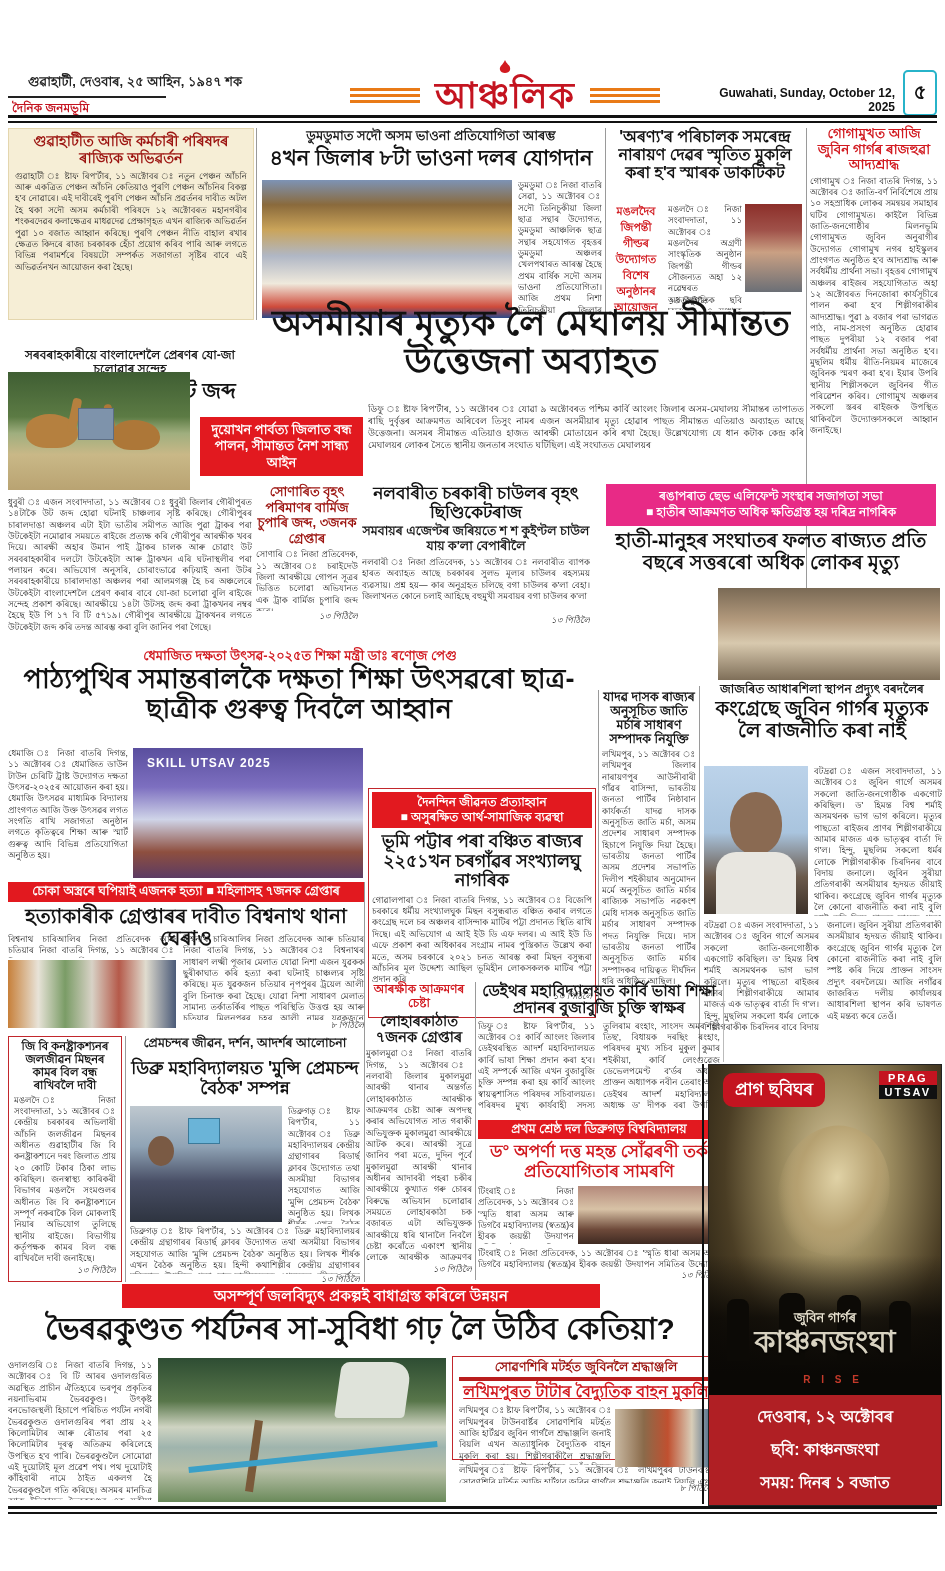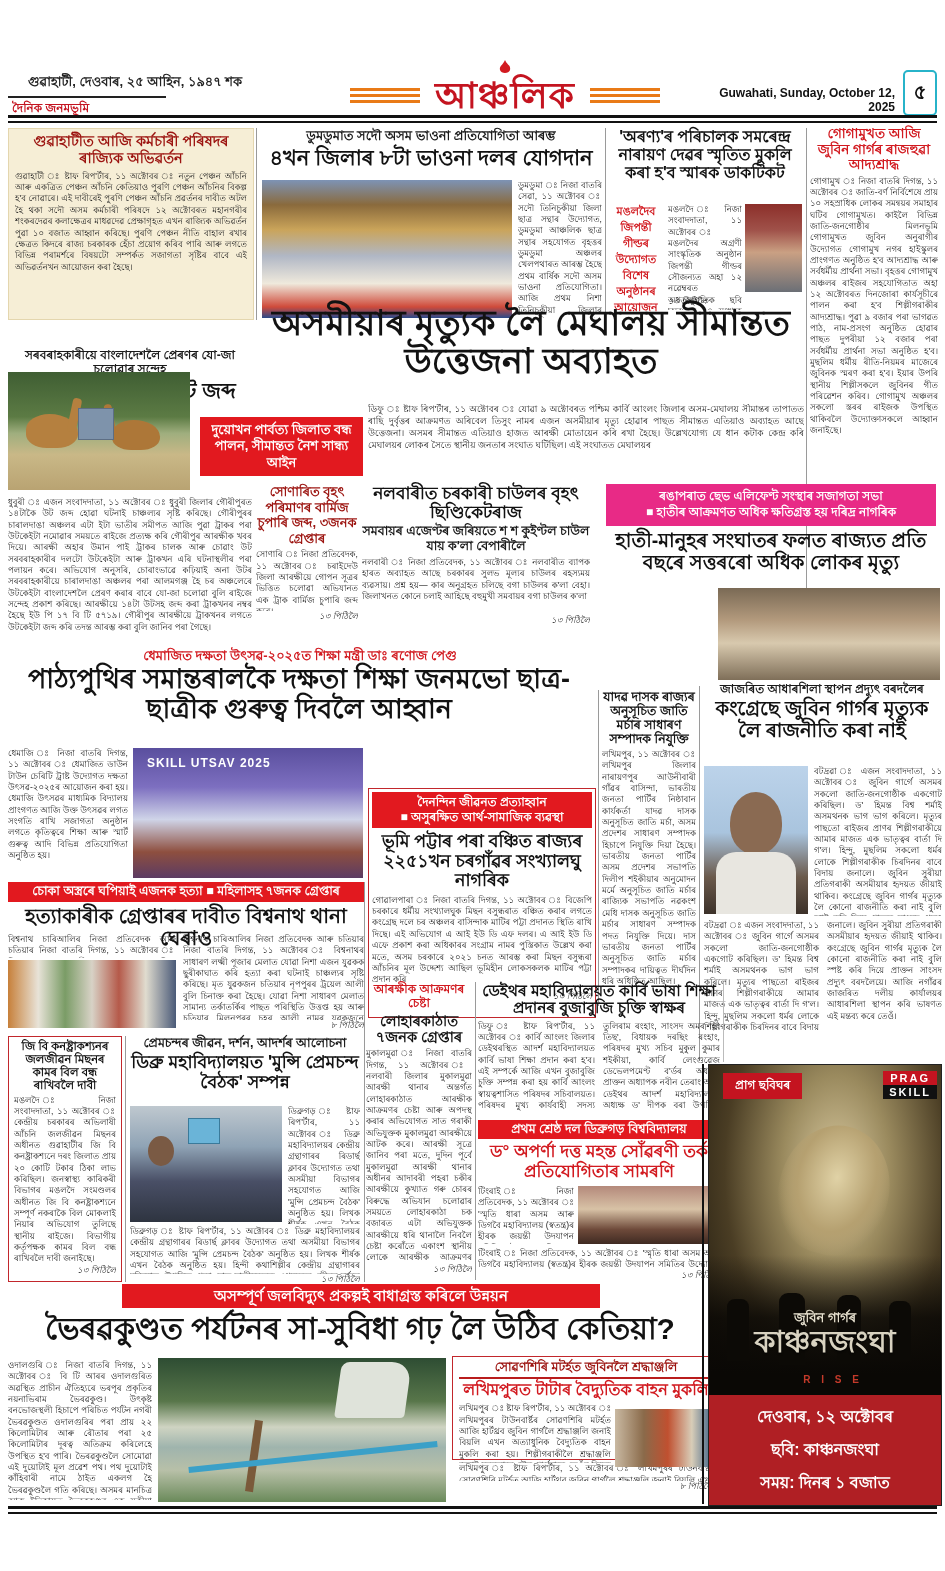--- a/index.html
+++ b/index.html
@@ -127,21 +127,21 @@
   <div class="abs" style="left:598px;top:484px;width:346px;height:200px;">
     <div class="pink-strip" style="width:330px;margin:0 auto;height:42px;font-size:12px;">
       <span>ৰঙাপৰাত ছেভ এলিফেণ্ট সংস্থাৰ সজাগতা সভা</span>
       <span>■ হাতীৰ আক্ৰমণত অধিক ক্ষতিগ্ৰস্ত হয় দৰিদ্ৰ নাগৰিক</span>
     </div>
     <div class="hl" style="font-size:19.5px;margin-top:4px;">হাতী-মানুহৰ সংঘাতৰ ফলত ৰাজ্যত প্ৰতি বছৰে সত্তৰৰো অধিক লোকৰ মৃত্যু</div>
     <div class="abs photo ph-elephant" style="left:120px;top:104px;width:222px;height:92px;"></div>
   </div>
 
   <div class="abs kicker-red" style="left:60px;top:648px;width:480px;font-size:13px;">ধেমাজিত দক্ষতা উৎসৱ-২০২৫ত শিক্ষা মন্ত্ৰী ডাঃ ৰণোজ পেগু</div>
-  <div class="abs hl" style="left:4px;top:664px;width:590px;font-size:27px;">পাঠ্যপুথিৰ সমান্তৰালকৈ দক্ষতা শিক্ষা জনমভো ছাত্ৰ-ছাত্ৰীক গুৰুত্ব দিবলৈ আহ্বান</div>
+  <div class="abs hl" style="left:4px;top:664px;width:590px;font-size:27px;">পাঠ্যপুথিৰ সমান্তৰালকৈ দক্ষতা শিক্ষা উৎসৱৰো ছাত্ৰ-ছাত্ৰীক গুৰুত্ব দিবলৈ আহ্বান</div>
   <div class="abs body-txt" style="left:8px;top:748px;width:120px;height:226px;">ধেমাজি ঃ নিজা বাতৰি দিগন্ত, ১১ অক্টোবৰ ঃ ধেমাজিত ডাউন টাউন চেৰিটি ট্ৰাষ্ট উদ্যোগত দক্ষতা উৎসৱ-২০২৫ৰ আয়োজন কৰা হয়। ধেমাজি উৎসৱৰ মাধ্যমিক বিদ্যালয় প্ৰাংগণত আজি উক্ত উৎসৱৰ লগত সংগতি ৰাখি সজাগতা অনুষ্ঠান লগতে কৃতিত্বৰে শিক্ষা আৰু স্মাৰ্ট গুৰুত্ব আদি বিভিন্ন প্ৰতিযোগিতা অনুষ্ঠিত হয়।</div>
   <div class="abs photo ph-skill" style="left:133px;top:748px;width:230px;height:130px;">
     <div style="position:absolute;left:14px;top:8px;color:#fff;font-size:12px;font-weight:bold;letter-spacing:1px;">SKILL UTSAV 2025</div>
   </div>
   <div class="abs body-txt jump" style="left:133px;top:882px;width:230px;text-align:right;">১৩ পিঠিলৈ</div>
 
   <div class="abs box-red" style="left:368px;top:744px;width:228px;height:230px;padding:3px;box-sizing:border-box;margin-top:44px;">
     <div class="strip" style="height:36px;font-size:12px;flex-direction:column;">
       <span>দৈনন্দিন জীৱনত প্ৰত্যাহ্বান</span>
       <span>■ অসুৰক্ষিত আৰ্থ-সামাজিক ব্যৱস্থা</span>
@@ -180,21 +180,21 @@
   </div>
 
   <div class="abs box-red" style="left:8px;top:1036px;width:114px;height:246px;padding:3px 5px;box-sizing:border-box;">
     <div class="hl" style="font-size:11.5px;">জি বি কনষ্ট্ৰাকশ্যনৰ জলজীৱন মিছনৰ কামৰ বিল বন্ধ ৰাখিবলৈ দাবী</div>
     <div class="body-txt" style="margin-top:3px;height:170px;">মঙলদৈ ঃ নিজা সংবাদদাতা, ১১ অক্টোবৰ ঃ কেন্দ্ৰীয় চৰকাৰৰ অভিলাষী আঁচনি জলজীৱন মিছনৰ অধীনত গুৱাহাটীৰ জি বি কনষ্ট্ৰাকশ্যনে দৰং জিলাত প্ৰায় ২০ কোটি টকাৰ ঠিকা লাভ কৰিছিল। জনস্বাস্থ্য কাৰিকৰী বিভাগৰ মঙলদৈ সংমণ্ডলৰ অধীনত জি বি কনষ্ট্ৰাকশ্যনে সম্পূৰ্ণ নকৰাকৈ বিল মোকলাই নিয়াৰ অভিযোগ তুলিছে স্থানীয় ৰাইজে। বিভাগীয় কৰ্তৃপক্ষক কামৰ বিল বন্ধ ৰাখিবলৈ দাবী জনাইছে।</div>
     <div class="body-txt jump" style="text-align:right;">১৩ পিঠিলৈ</div>
   </div>
 
   <div class="abs" style="left:128px;top:1036px;width:234px;height:246px;">
     <div class="kicker" style="font-size:12.5px;">প্ৰেমচন্দৰ জীৱন, দৰ্শন, আদৰ্শৰ আলোচনা</div>
-    <div class="hl" style="font-size:17.5px;margin-top:2px;">ডিব্ৰু মহাবিদ্যালয়ত 'মুন্সি প্ৰেমচন্দ বৈঠক' সম্পন্ন</div>
+    <div class="hl" style="font-size:17.5px;margin-top:8px;">ডিব্ৰু মহাবিদ্যালয়ত 'মুন্সি প্ৰেমচন্দ বৈঠক' সম্পন্ন</div>
     <div class="abs photo ph-premchand" style="left:2px;top:70px;width:152px;height:116px;">
       <div style="position:absolute;left:58px;top:12px;width:30px;height:24px;background:#6ab4d8;border:1px solid #3a7a9a;"></div>
       <div style="position:absolute;left:18px;top:30px;width:26px;height:30px;background:#7a5a44;border-radius:50%;"></div>
     </div>
     <div class="abs body-txt" style="left:160px;top:70px;width:72px;height:118px;">ডিব্ৰুগড় ঃ ষ্টাফ ৰিপ'ৰ্টাৰ, ১১ অক্টোবৰ ঃ ডিব্ৰু মহাবিদ্যালয়ৰ কেন্দ্ৰীয় গ্ৰন্থাগাৰৰ ৰিডাৰ্ছ ক্লাবৰ উদ্যোগত তথা অসমীয়া বিভাগৰ সহযোগত আজি 'মুন্সি প্ৰেমচন্দ বৈঠক' অনুষ্ঠিত হয়। লিখক শীৰ্ষক এখন বৈঠক অনুষ্ঠিত হয়। হিন্দী কথাশিল্পীৰ কেন্দ্ৰীয় গ্ৰন্থাগাৰৰ মজিয়াত উপস্থিত থকা ছাত্ৰ-ছাত্ৰীসকলক প্ৰেমচন্দৰ জীৱন-দৰ্শনৰ বিষয়ে অৱগত কৰা হয়। উক্ত বৈঠকত মুখ্য অতিথি হিচাপে উপস্থিত থাকে মহাবিদ্যালয়খনৰ অধ্যক্ষ। উদ্দেশ্য ব্যাখ্যা কৰে গ্ৰন্থাগাৰিকে।</div>
     <div class="abs body-txt" style="left:2px;top:190px;width:230px;height:48px;">ডিব্ৰুগড় ঃ ষ্টাফ ৰিপ'ৰ্টাৰ, ১১ অক্টোবৰ ঃ ডিব্ৰু মহাবিদ্যালয়ৰ কেন্দ্ৰীয় গ্ৰন্থাগাৰৰ ৰিডাৰ্ছ ক্লাবৰ উদ্যোগত তথা অসমীয়া বিভাগৰ সহযোগত আজি 'মুন্সি প্ৰেমচন্দ বৈঠক' অনুষ্ঠিত হয়। লিখক শীৰ্ষক এখন বৈঠক অনুষ্ঠিত হয়। হিন্দী কথাশিল্পীৰ কেন্দ্ৰীয় গ্ৰন্থাগাৰৰ মজিয়াত উপস্থিত থকা ছাত্ৰ-ছাত্ৰীসকলক প্ৰেমচন্দৰ জীৱন-দৰ্শনৰ বিষয়ে অৱগত কৰা হয়। উক্ত বৈঠকত মুখ্য অতিথি হিচাপে উপস্থিত থাকে মহাবিদ্যালয়খনৰ অধ্যক্ষ। উদ্দেশ্য ব্যাখ্যা কৰে গ্ৰন্থাগাৰিকে।</div>
     <div class="abs body-txt jump" style="left:2px;top:238px;width:230px;text-align:right;">১৩ পিঠিলৈ</div>
   </div>
 
   <div class="abs" style="left:366px;top:982px;width:106px;height:296px;">
@@ -227,34 +227,34 @@
   <div class="abs hl" style="left:0px;top:1312px;width:720px;font-size:30px;">ভৈৰৱকুণ্ডত পৰ্যটনৰ সা-সুবিধা গঢ় লৈ উঠিব কেতিয়া?</div>
   <div class="abs body-txt" style="left:8px;top:1360px;width:144px;height:140px;">ওদালগুৰি ঃ নিজা বাতৰি দিগন্ত, ১১ অক্টোবৰ ঃ বি টি আৰৰ ওদালগুৰিত অৱস্থিত প্ৰাচীন ঐতিহ্যৰে ভৰপূৰ প্ৰকৃতিৰ নয়নাভিৰাম ভৈৰৱকুণ্ড। উৎকৃষ্ট বনভোজস্থলী হিচাপে পৰিচিত পৰ্যটন নগৰী ভৈৰৱকুণ্ডত ওদালগুৰিৰ পৰা প্ৰায় ২২ কিলোমিটাৰ আৰু ৰৌতাৰ পৰা ২৫ কিলোমিটাৰ দূৰত্ব অতিক্ৰম কৰিলেহে উপস্থিত হ'ব পাৰি। ভৈৰৱকুণ্ডলৈ সোমোৱা এই দুয়োটাই মূল প্ৰৱেশ পথ। পথ দুয়োটাই কাঁহিবাৰী নামে ঠাইত একলগ হৈ ভৈৰৱকুণ্ডলৈ গতি কৰিছে। অসমৰ মানচিত্ৰ আৰু ইতিহাসত ভৈৰৱকুণ্ডৰ এক সুকীয়া স্থান আছে। জনশ্ৰুতি মতে ১৯৫০ চনৰ প্ৰবল ভূমিকম্পত সলনি হোৱা ভৈৰৱকুণ্ডত থকা প্ৰাচীন</div>
   <div class="abs photo ph-river" style="left:158px;top:1358px;width:288px;height:144px;">
     <div style="position:absolute;left:180px;top:4px;width:70px;height:56px;background:#dfe3da;border-radius:8px 20px 4px 4px;transform:skewX(-8deg);"></div>
     <div style="position:absolute;left:92px;top:62px;width:8px;height:72px;background:#7a5a3a;transform:rotate(8deg);"></div>
     <div style="position:absolute;left:30px;top:96px;width:250px;height:6px;background:#3aa0c8;transform:rotate(-6deg);"></div>
   </div>
 
   <div class="abs box-red" style="left:452px;top:1356px;width:268px;height:104px;padding:3px 6px;box-sizing:border-box;">
     <div class="hl-maroon" style="font-size:12.5px;">সোৱণশিৰি মটৰ্হত জুবিনলৈ শ্ৰদ্ধাঞ্জলি</div>
-    <div class="hl-red" style="font-size:16px;border-top:2px solid #b91c1c;padding-top:2px;margin-top:2px;">লখিমপুৰত টাটাৰ বৈদ্যুতিক বাহন মুকলি</div>
+    <div class="hl-red" style="font-size:16px;border-top:4px solid #b91c1c;padding-top:2px;margin-top:2px;text-decoration:underline;">লখিমপুৰত টাটাৰ বৈদ্যুতিক বাহন মুকলি</div>
     <div class="abs photo ph-tata" style="right:8px;top:52px;width:96px;height:58px;"></div>
     <div class="body-txt" style="margin-top:4px;width:152px;height:60px;">লখিমপুৰ ঃ ষ্টাফ ৰিপ'ৰ্টাৰ, ১১ অক্টোবৰ ঃ লখিমপুৰৰ টাউনবাৰ্ষ্টৰ সোৱণশিৰি মটৰ্হত আজি হাৰ্টথ্ৰব জুবিন গাৰ্গলৈ শ্ৰদ্ধাঞ্জলি জনাই বিয়লি এখন অত্যাধুনিক বৈদ্যুতিক বাহন মুকলি কৰা হয়। শিল্পীগৰাকীলৈ শ্ৰদ্ধাঞ্জলি জনাই সকলোৱে মৌন প্ৰাৰ্থনাৰে তেওঁৰ বিদেহ আত্মাৰ সদগতি কামনা কৰে। সোৱণশিৰি মটৰ্ছৰ সূচিত দাসে আঁত ধৰা অনুষ্ঠানত টাটাৰ 'হেৰিয়াৰ ই ভি' নামৰ</div>
     <div class="body-txt" style="width:256px;height:18px;">লখিমপুৰ ঃ ষ্টাফ ৰিপ'ৰ্টাৰ, ১১ অক্টোবৰ ঃ লখিমপুৰৰ টাউনবাৰ্ষ্টৰ সোৱণশিৰি মটৰ্হত আজি হাৰ্টথ্ৰব জুবিন গাৰ্গলৈ শ্ৰদ্ধাঞ্জলি জনাই বিয়লি এখন অত্যাধুনিক বৈদ্যুতিক বাহন মুকলি কৰা হয়। শিল্পীগৰাকীলৈ শ্ৰদ্ধাঞ্জলি জনাই সকলোৱে মৌন প্ৰাৰ্থনাৰে তেওঁৰ বিদেহ আত্মাৰ সদগতি কামনা কৰে। সোৱণশিৰি মটৰ্ছৰ সূচিত দাসে আঁত ধৰা অনুষ্ঠানত টাটাৰ 'হেৰিয়াৰ ই ভি' নামৰ</div>
     <div class="body-txt jump" style="text-align:right;">৮ পিঠিলৈ</div>
   </div>
 
   <div class="abs vrule" style="left:702px;top:1064px;height:440px;width:2px;background:#111;"></div>
   <div class="abs" style="left:708px;top:1064px;width:232px;height:440px;border:1px solid #222;">
     <div class="poster" style="position:relative;width:100%;height:330px;">
-      <div style="position:absolute;left:14px;top:8px;background:#c41420;color:#fff;font-weight:bold;font-size:12px;padding:3px 12px;border-radius:0;">প্ৰাগ ছবিঘৰ</div>
+      <div style="position:absolute;left:14px;top:8px;background:#c41420;color:#fff;font-weight:bold;font-size:17px;padding:3px 12px;border-radius:10px;">প্ৰাগ ছবিঘৰ</div>
       <div style="position:absolute;right:4px;top:6px;text-align:center;">
         <div style="background:#c41420;color:#fff;font-weight:bold;font-size:11px;padding:1px 6px;letter-spacing:2px;">PRAG</div>
-        <div style="background:#111;color:#fff;font-weight:bold;font-size:11px;padding:1px 6px;letter-spacing:2px;">SKILL</div>
+        <div style="background:#111;color:#fff;font-weight:bold;font-size:11px;padding:1px 6px;letter-spacing:2px;">UTSAV</div>
       </div>
       <div style="position:absolute;left:70px;top:60px;width:110px;height:130px;background:radial-gradient(ellipse at 50% 40%,#e0d2a6 0%,#b5a070 50%,rgba(90,75,40,0) 75%);border-radius:50% 50% 45% 45%;transform:rotate(14deg);"></div>
       <div class="poster-sil" style="position:absolute;left:0;bottom:0;width:100%;height:140px;">
         <div style="position:absolute;left:18px;bottom:34px;width:22px;height:62px;background:#0c0a06;border-radius:8px 8px 0 0;"></div>
         <div style="position:absolute;left:70px;bottom:30px;width:26px;height:72px;background:#0c0a06;border-radius:9px 9px 0 0;"></div>
         <div style="position:absolute;left:128px;bottom:32px;width:24px;height:68px;background:#0c0a06;border-radius:9px 9px 0 0;"></div>
         <div style="position:absolute;left:180px;bottom:34px;width:22px;height:60px;background:#0c0a06;border-radius:8px 8px 0 0;"></div>
       </div>
       <div style="position:absolute;left:0;bottom:66px;width:100%;text-align:center;color:#e8e2d0;font-size:13px;font-weight:bold;">জুবিন গাৰ্গৰ</div>
       <div style="position:absolute;left:0;bottom:26px;width:100%;text-align:center;color:#d8d2c0;font-size:30px;font-weight:bold;text-shadow:0 1px 2px #000;">কাঞ্চনজংঘা</div>

